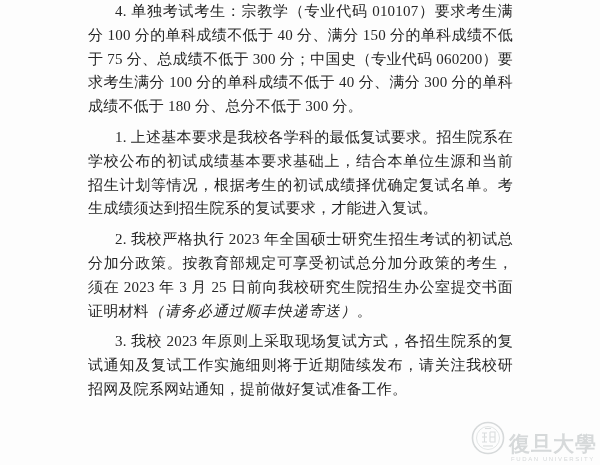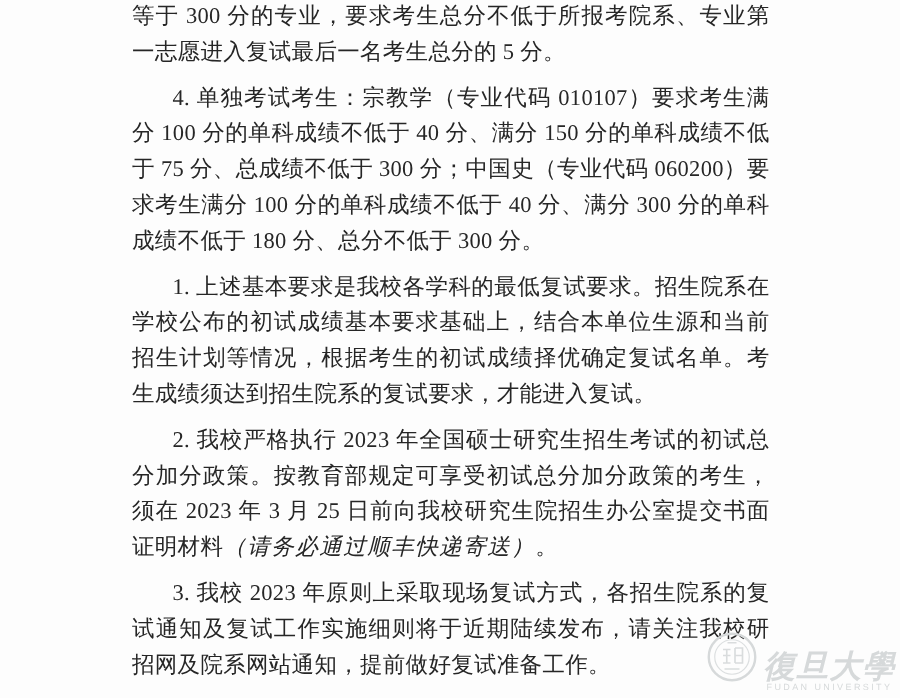--- a/index.html
+++ b/index.html
@@ -60,42 +60,40 @@
     flex: 0 0 auto;
   }
   .wm-textblock {
     display: flex;
     flex-direction: column;
     align-items: flex-start;
   }
   .wm-cn {
     font-family: "Liberation Serif", "DejaVu Serif", serif;
     font-weight: bold;
-    font-style: italic;
     font-size: 21px;
     line-height: 22px;
     letter-spacing: 1px;
     white-space: nowrap;
     margin-top: 20px;
   }
   .wm-en {
     font-family: "Liberation Sans", "DejaVu Sans", sans-serif;
     font-size: 6px;
     line-height: 8px;
     letter-spacing: 1.6px;
     white-space: nowrap;
     margin-left: 2px;
   }
 </style>
 </head>
 <body>
 
 <div class="doc">
 
-  <p class="continuation">等于 300 分的专业，要求考生总分不低于所报考院系、专业第一志愿进入复试最后一名考生总分的 5 分。</p>
 
   <p>4. 单独考试考生：宗教学（专业代码 010107）要求考生满分 100 分的单科成绩不低于 40 分、满分 150 分的单科成绩不低于 75 分、总成绩不低于 300 分；中国史（专业代码 060200）要求考生满分 100 分的单科成绩不低于 40 分、满分 300 分的单科成绩不低于 180 分、总分不低于 300 分。</p>
 
 
   <p>1. 上述基本要求是我校各学科的最低复试要求。招生院系在学校公布的初试成绩基本要求基础上，结合本单位生源和当前招生计划等情况，根据考生的初试成绩择优确定复试名单。考生成绩须达到招生院系的复试要求，才能进入复试。</p>
 
   <p><span>2. 我校严格执行 2023 年全国硕士研究生招生考试的初试总分加分政策。按教育部规定可享受初试总分加分政策的考生，须在 2023 年 3 月 25 日前向我校研究生院招生办公室提交书面证明材料</span><span class="emphasis-kai">（请务必通过顺丰快递寄送）</span><span>。</span></p>
 
   <p>3. 我校 2023 年原则上采取现场复试方式，各招生院系的复试通知及复试工作实施细则将于近期陆续发布，请关注我校研招网及院系网站通知，提前做好复试准备工作。</p>
 

